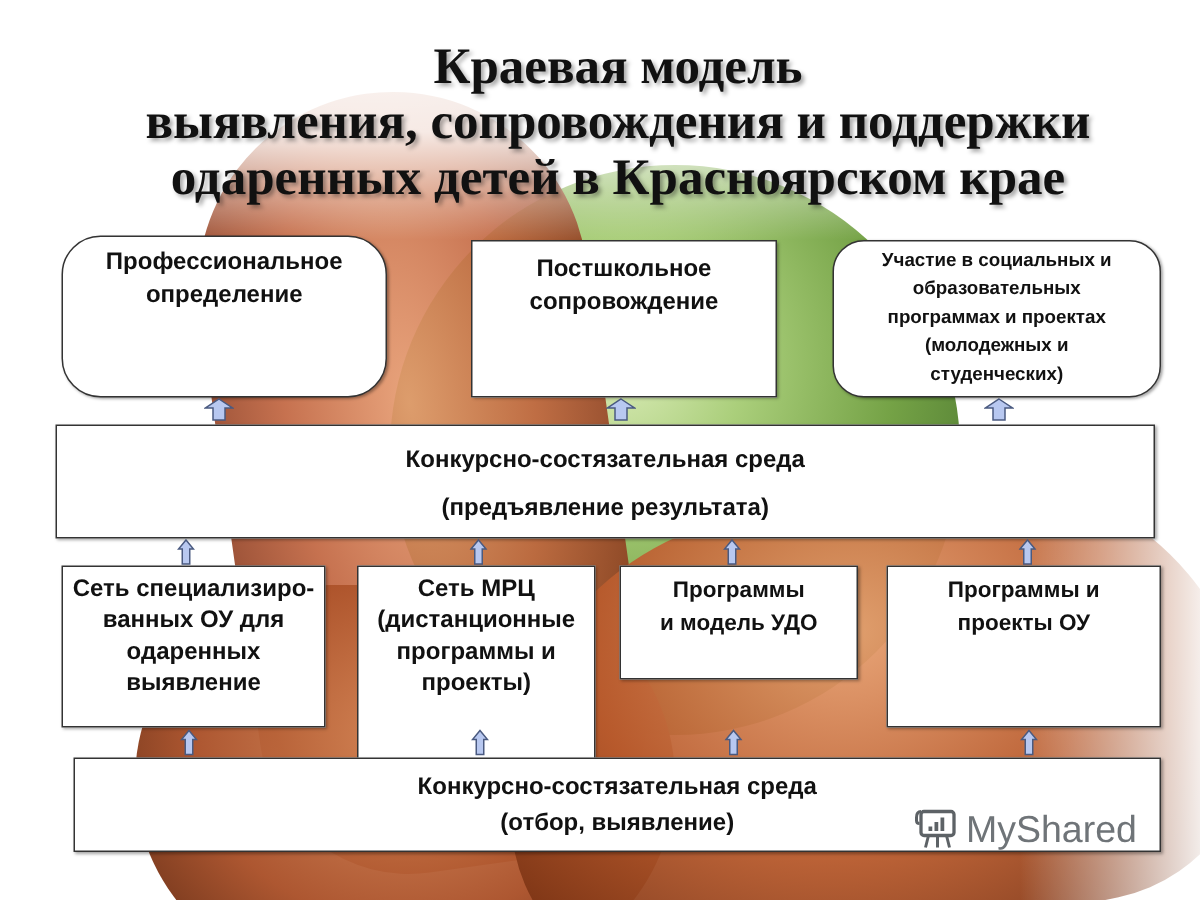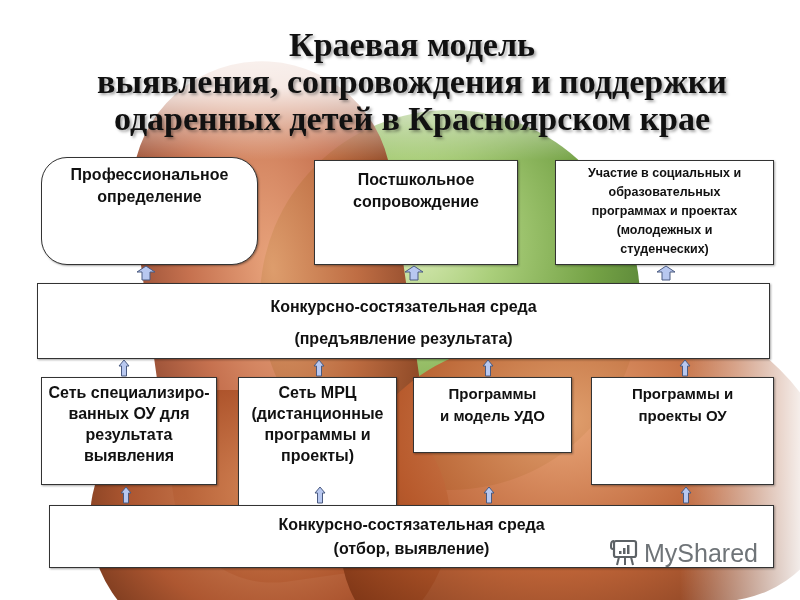--- a/index.html
+++ b/index.html
@@ -50,21 +50,21 @@
 
   .box {
     position: absolute; background: #ffffff; border: 1px solid #333;
     box-shadow: 1px 1px 2px rgba(0,0,0,0.35);
     text-align: center; color: #111; font-weight: bold;
     box-sizing: border-box; padding-top: 6px;
   }
   .box .line { display: block; white-space: nowrap; }
   .f16 { font-size: 16px; line-height: 22px; }
   .f15 { font-size: 15px; line-height: 22px; }
-  .f13 { font-size: 12.5px; line-height: 19px; }
+  .f13 { font-size: 12.5px; line-height: 19px; border-radius: 21px; }
   .f14 { font-size: 16px; line-height: 21px; }
 
   .arrow { position: absolute; width: 20px; height: 16px; }
   .arrow.thin { width: 12px; height: 18px; }
 
   .watermark {
     position: absolute; left: 608px; top: 535px; height: 36px;
     display: flex; align-items: center; gap: 4px;
     color: #6f7478; font-size: 25px; font-family: "Liberation Sans", sans-serif;
   }
@@ -127,22 +127,22 @@
 <svg class="arrow thin" style="left:482px; top:359px;" viewBox="0 0 12 18">
   <path d="M6 1 L11 7 L8.5 7 L8.5 17 L3.5 17 L3.5 7 L1 7 Z" fill="#b8c8f0" stroke="#4a5a80" stroke-width="1"></path>
 </svg>
 <svg class="arrow thin" style="left:679px; top:359px;" viewBox="0 0 12 18">
   <path d="M6 1 L11 7 L8.5 7 L8.5 17 L3.5 17 L3.5 7 L1 7 Z" fill="#b8c8f0" stroke="#4a5a80" stroke-width="1"></path>
 </svg>
 
 <div class="box f14" style="left:41px; top:377px; width:176px; height:108px; padding-top:4px;">
   <span class="line">Сеть специализиро-</span>
   <span class="line">ванных ОУ для</span>
-  <span class="line">результата</span>
-  <span class="line">выявления</span>
+  <span class="line">одаренных</span>
+  <span class="line">выявление</span>
 </div>
 <div class="box f14" style="left:238px; top:377px; width:159px; height:132px; padding-top:4px;">
   <span class="line">Сеть МРЦ</span>
   <span class="line">(дистанционные</span>
   <span class="line">программы  и</span>
   <span class="line">проекты)</span>
 </div>
 <div class="box f15" style="left:413px; top:377px; width:159px; height:76px; padding-top:5px;">
   <span class="line">Программы</span>
   <span class="line">и модель УДО</span>

